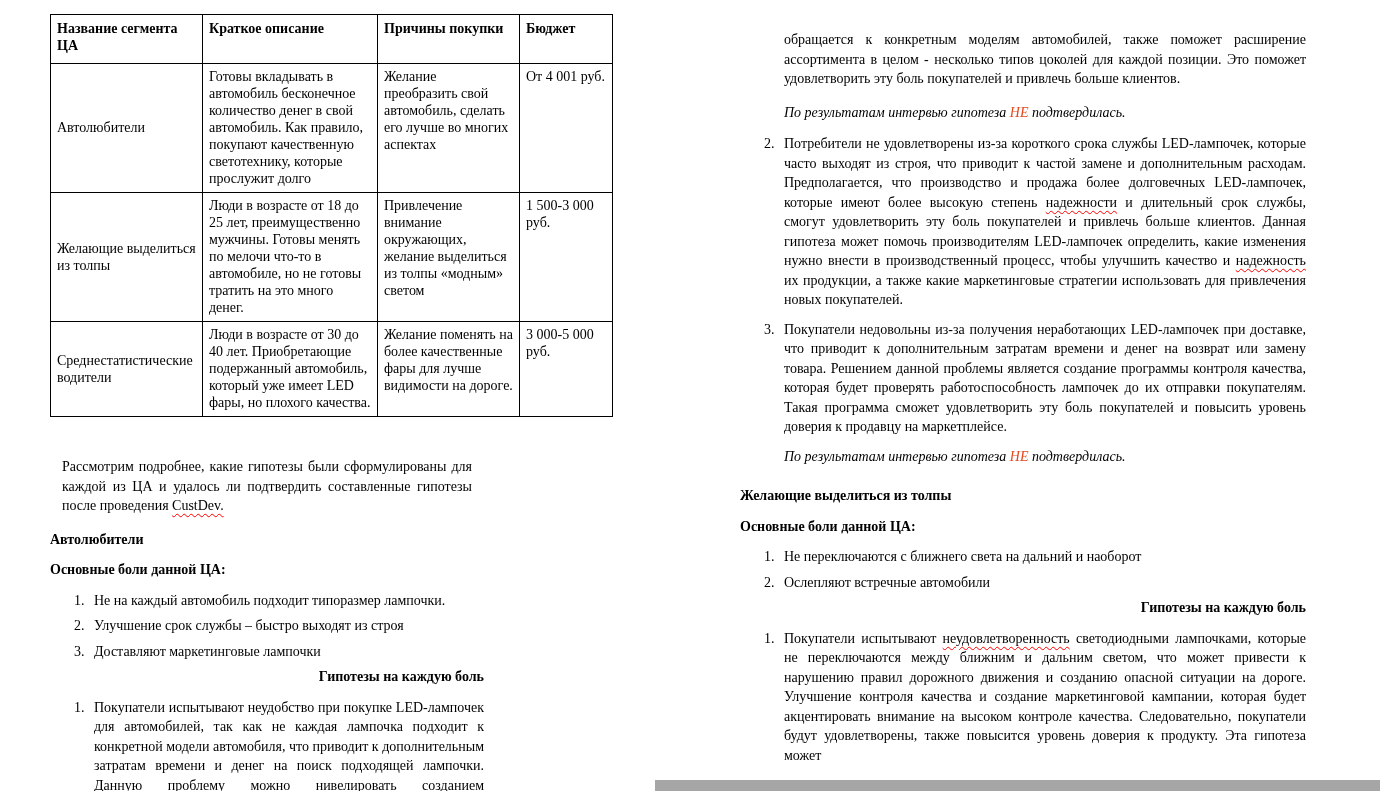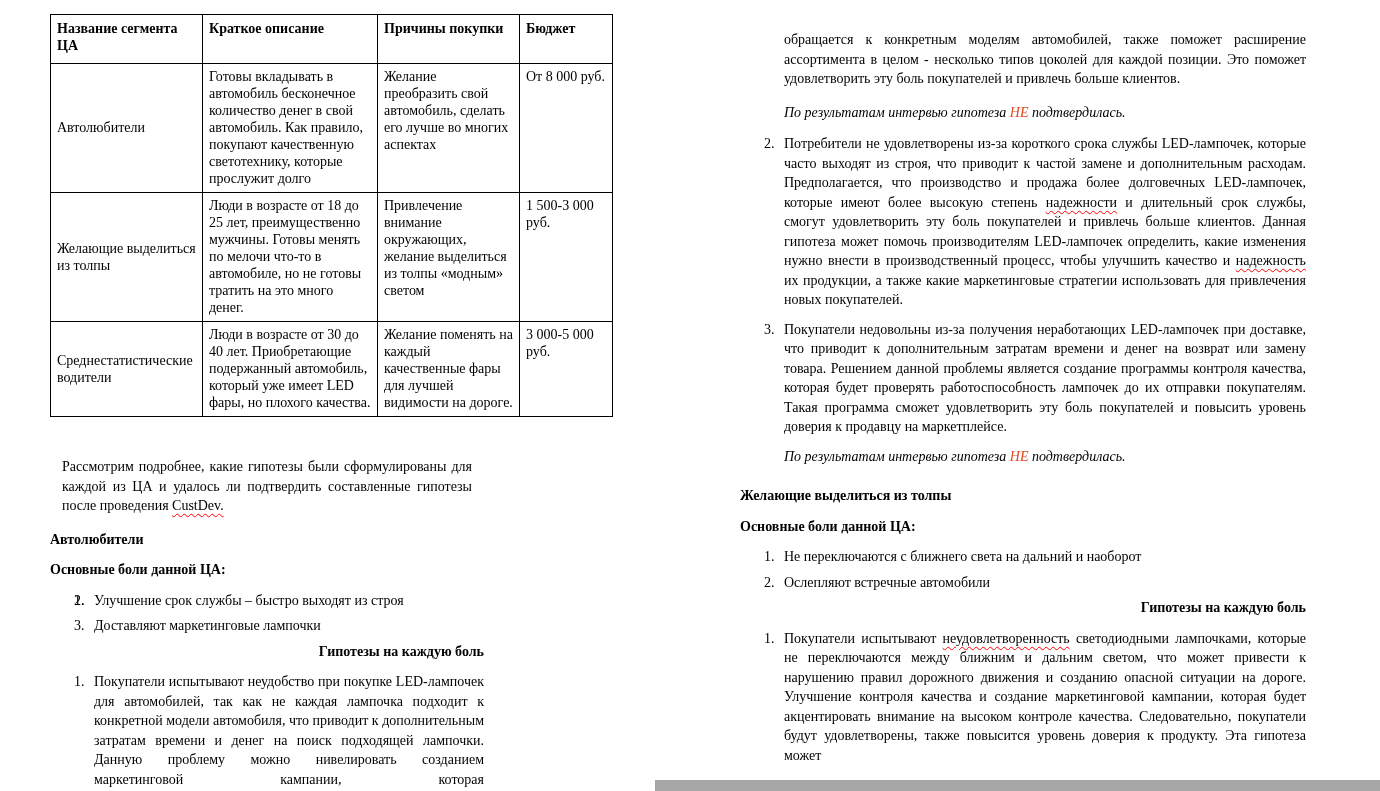--- a/index.html
+++ b/index.html
@@ -85,45 +85,45 @@
           <th>Краткое описание</th>
           <th>Причины покупки</th>
           <th>Бюджет</th>
         </tr>
       </thead>
       <tbody>
         <tr>
           <td class="mid">Автолюбители</td>
           <td>Готовы вкладывать в автомобиль бесконечное количество денег в свой автомобиль. Как правило, покупают качественную светотехнику, которые прослужит долго</td>
           <td>Желание преобразить свой автомобиль, сделать его лучше во многих аспектах</td>
-          <td>От 8 000 руб.</td>
+          <td>От 4 001 руб.</td>
         </tr>
         <tr>
           <td class="mid">Желающие выделиться из толпы</td>
           <td>Люди в возрасте от 18 до 25 лет, преимущественно мужчины. Готовы менять по мелочи что-то в автомобиле, но не готовы тратить на это много денег.</td>
           <td>Привлечение внимание окружающих, желание выделиться из толпы «модным» светом</td>
           <td>1 500-3 000 руб.</td>
         </tr>
         <tr>
           <td class="mid">Среднестатистические водители</td>
           <td>Люди в возрасте от 30 до 40 лет. Приобретающие подержанный автомобиль, который уже имеет LED фары, но плохого качества.</td>
-          <td>Желание поменять на каждый качественные фары для лучшей видимости на дороге.</td>
+          <td>Желание поменять на более качественные фары для лучше видимости на дороге.</td>
           <td>3 000-5 000 руб.</td>
         </tr>
       </tbody>
     </table>
 
     <p class="para j"><span>Рассмотрим подробнее, какие гипотезы были сформулированы для каждой из ЦА и удалось ли подтвердить составленные гипотезы после проведения </span><span class="sq">CustDev.</span></p>
 
     <p class="h">Автолюбители</p>
 
     <p class="h">Основные боли данной ЦА:</p>
 
     <div class="list">
-      <div class="li"><span class="num">1.</span></div>
+      <div class="li"><span class="num">1.</span><span>Не на каждый автомобиль подходит типоразмер лампочки.</span></div>
       <div class="li"><span class="num">2.</span><span>Улучшение срок службы – быстро выходят из строя</span></div>
       <div class="li"><span class="num">3.</span><span>Доставляют маркетинговые лампочки</span></div>
     </div>
 
     <p class="h gap-top">Гипотезы на каждую боль</p>
 
     <div class="hang j cl"><span class="num">1.</span><span>Покупатели испытывают неудобство при покупке LED-лампочек для автомобилей, так как не каждая лампочка подходит к конкретной модели автомобиля, что приводит к дополнительным затратам времени и денег на поиск подходящей лампочки. Данную проблему можно нивелировать созданием маркетинговой кампании, которая</span></div>
 
   </div>
 

